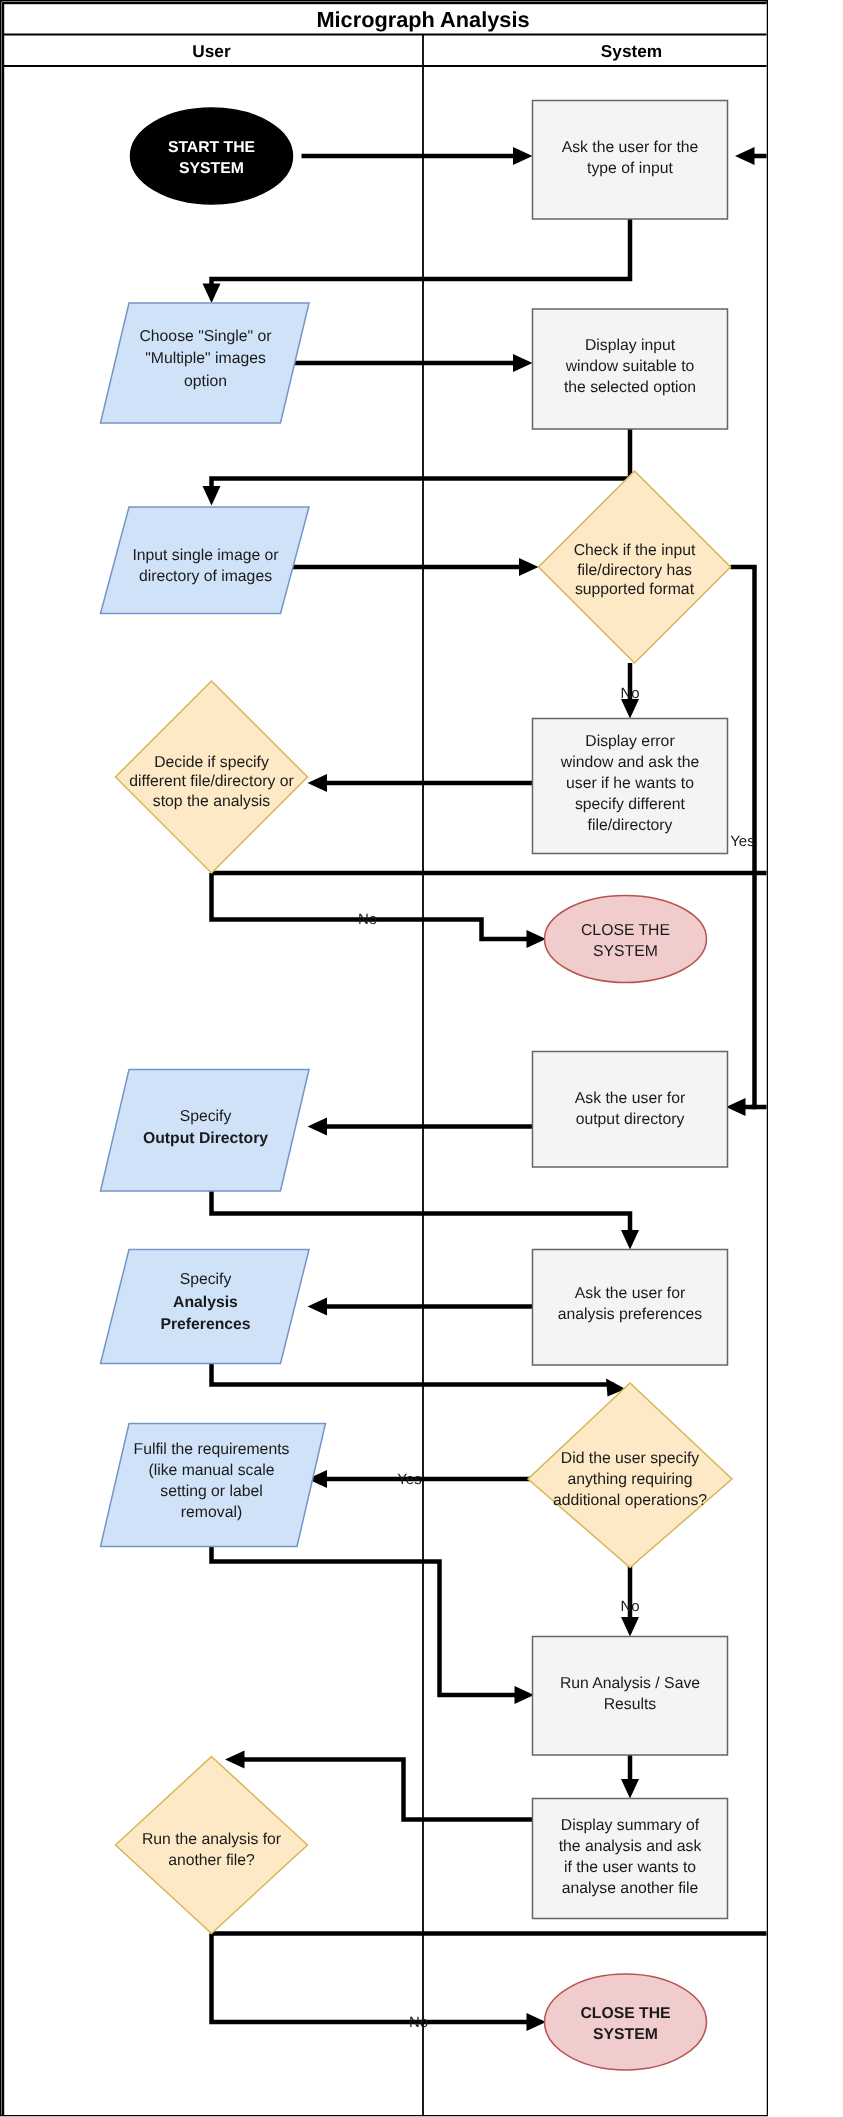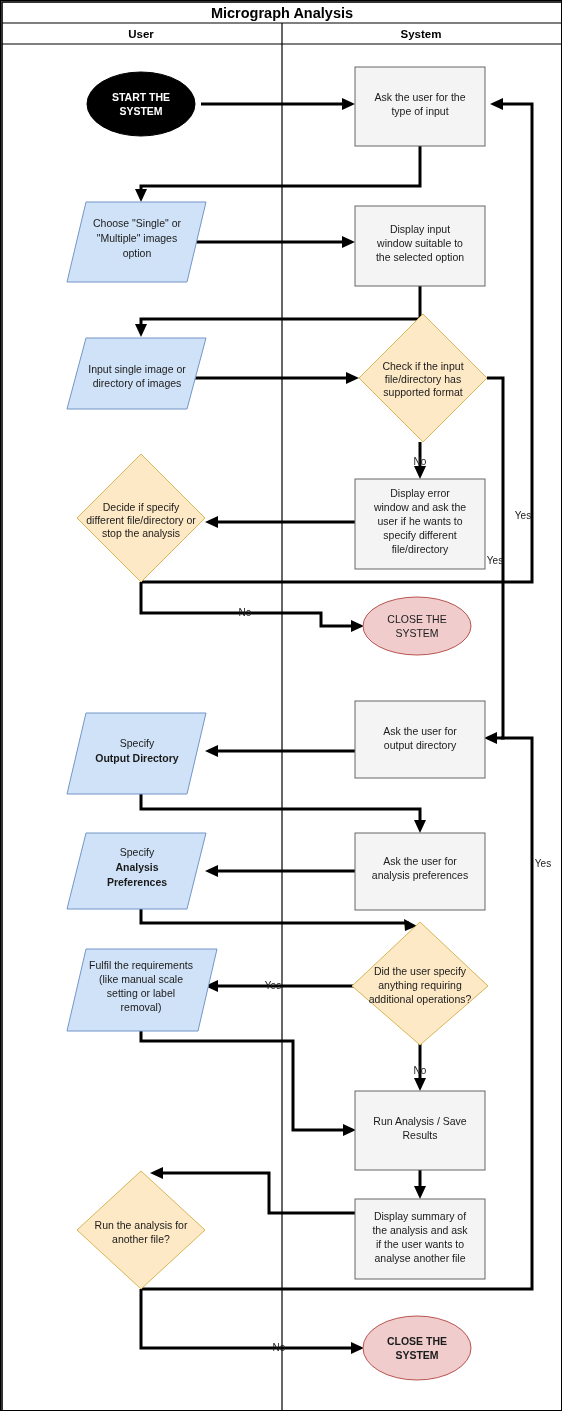--- a/index.html
+++ b/index.html
@@ -1,19 +1,19 @@
 <!DOCTYPE html>
 <html><head>
 <meta charset="utf-8">
 <style>
   html,body{margin:0;padding:0;background:#ffffff;}
   body{font-family:"Liberation Sans", sans-serif;}
   #page{
     position:relative;
-    width:562px;height:1411px;
+    width:512px;height:1411px;
     background:#ffffff;
     border:1px solid #000000;
     box-sizing:border-box;
     overflow:hidden;
   }
   #diagram{position:absolute;left:0;top:0;width:562px;height:1411px;}
   .ttl{
     font-family:"Liberation Sans", sans-serif;
     font-size:14.5px;font-weight:bold;fill:#000000;
   }

